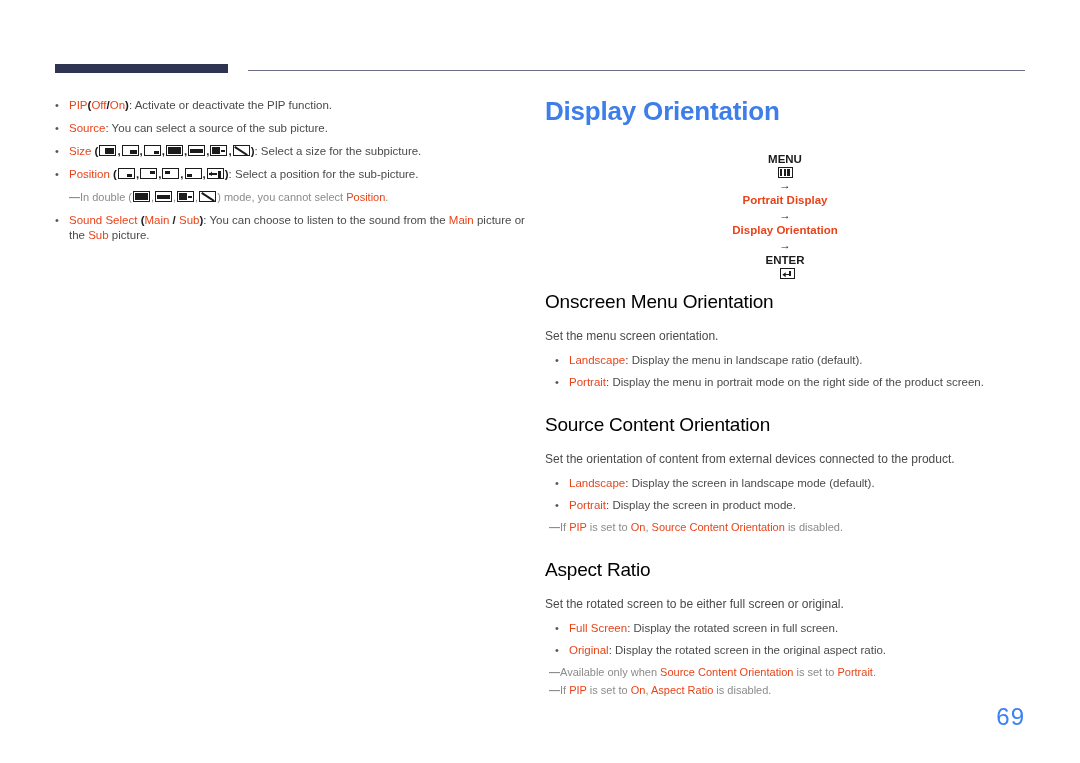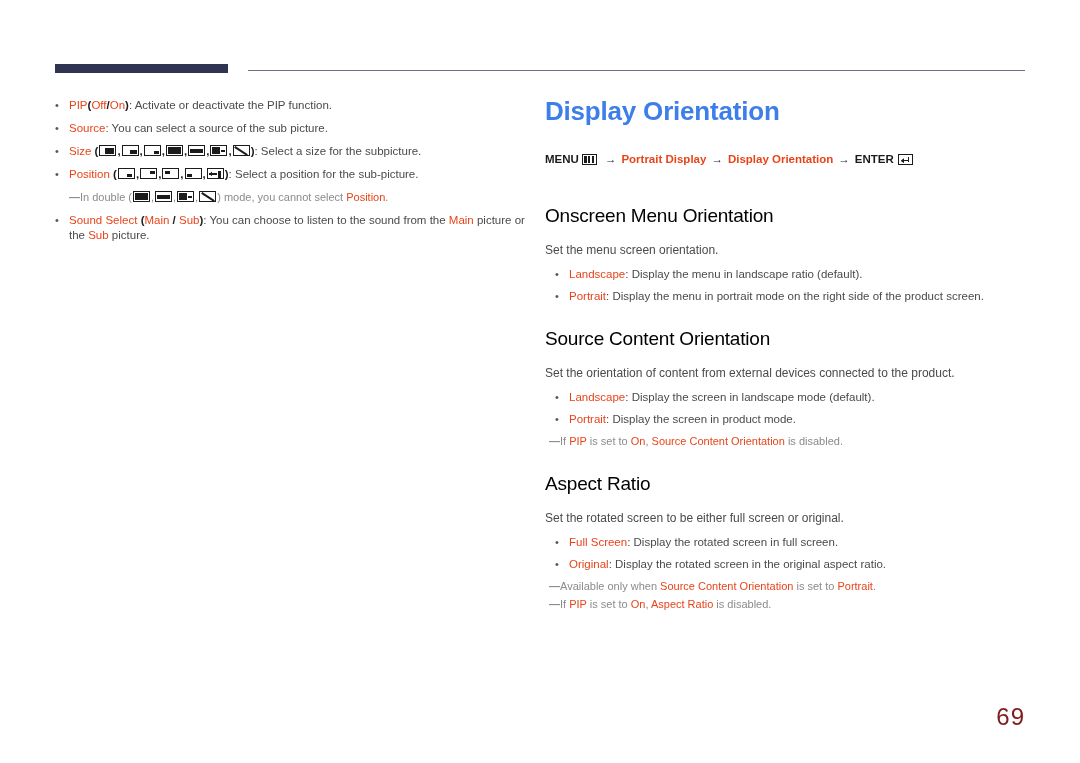--- a/index.html
+++ b/index.html
@@ -103,21 +103,22 @@
     line-height: 30px;
   }
   .breadcrumb {
     font-size: 11.5px;
     line-height: 15px;
     color: #1b1b1b;
     font-weight: bold;
     display: flex;
     align-items: center;
     flex-wrap: wrap;
-    margin-bottom: 38px;
+    margin-bottom: 12px;
+    flex-direction: column;
   }
   .breadcrumb .crumb-kw { color: #e8441a; font-weight: bold; }
   .breadcrumb .arrow { margin: 0 5px; font-weight: normal; color: #1b1b1b; }
 
   h2.section {
     font-size: 19px;
     font-weight: normal;
     color: #000000;
     margin: 0 0 16px 0;
     letter-spacing: -0.2px;
@@ -197,21 +198,21 @@
                   clip-path: polygon(0 50%, 100% 0, 100% 100%); }
 
   .paren { color: #1b1b1b; font-weight: bold; }
 
   
   .page-number {
     position: absolute;
     right: 55px;
     top: 703px;
     font-size: 24px;
-    color: #7f1d1d;
+    color: #3b82f6;
     letter-spacing: 1px;
   }
 </style>
 </head>
 <body>
 
 <div class="header-rule">
   <div class="tab"></div>
   <div class="line"></div>
 </div>

